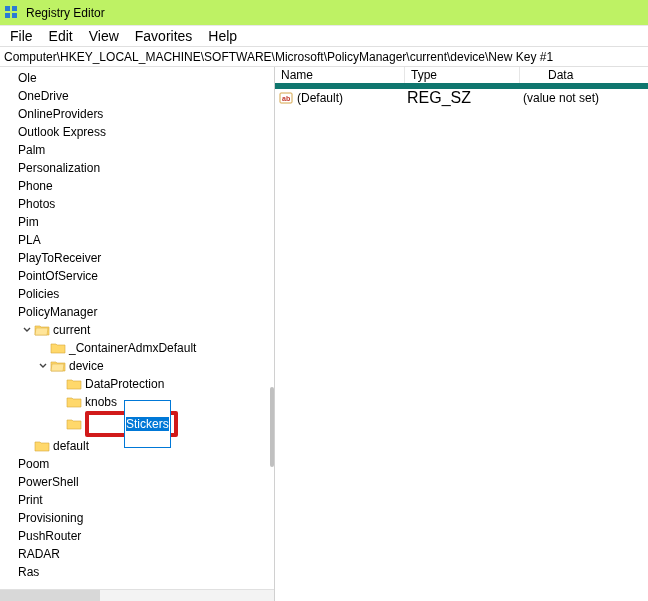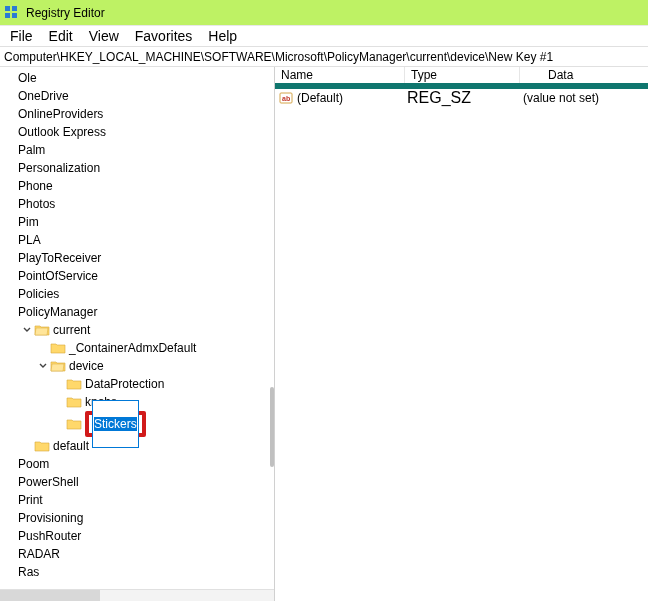--- a/index.html
+++ b/index.html
@@ -128,20 +128,21 @@
     margin-right: 3px;
   }
   .tree-item .label { }
   .edit-box {
     border: 1px solid #0078d7;
     background: #fff;
     padding: 16px 1px;
     font-size: 12px;
     min-width: 54px;
     outline: none;
+    margin-left: 32px;
   }
   .edit-sel {
     background: #0078d7;
     color: #fff;
   }
   .highlight-red {
     border: 4px solid #d11a1a;
     border-radius: 2px;
     padding: 2px 3px;
     position: relative;

